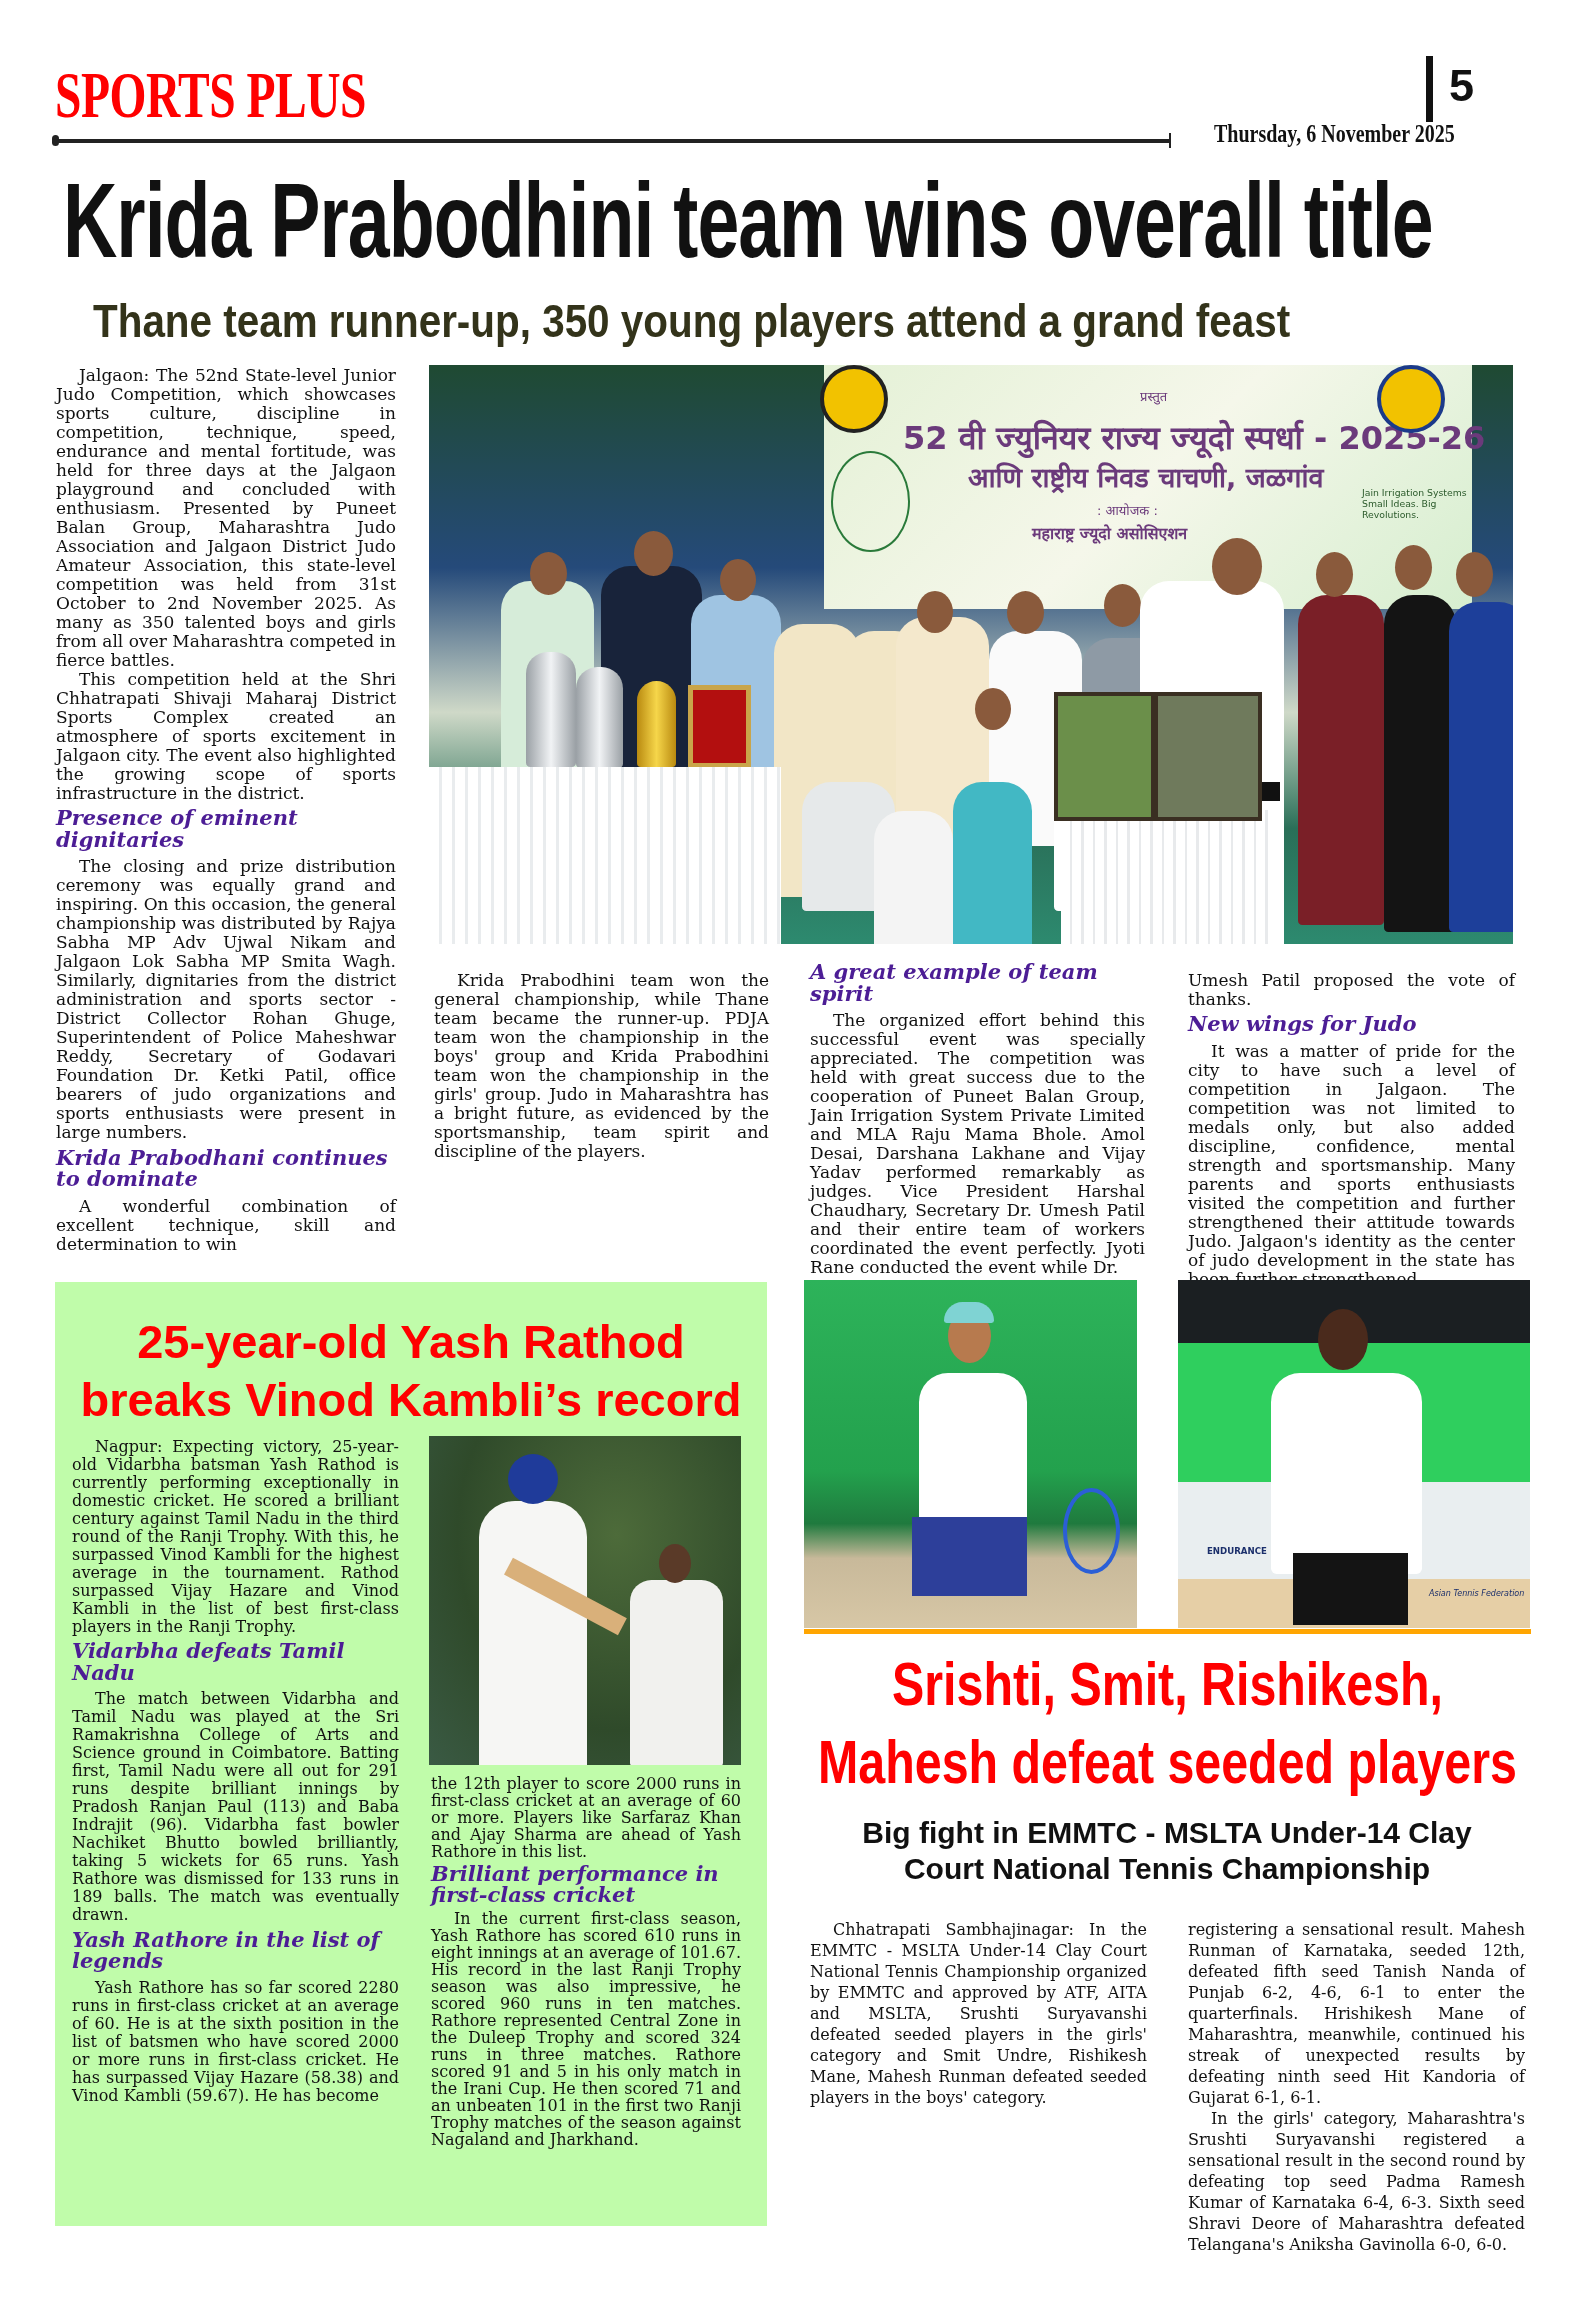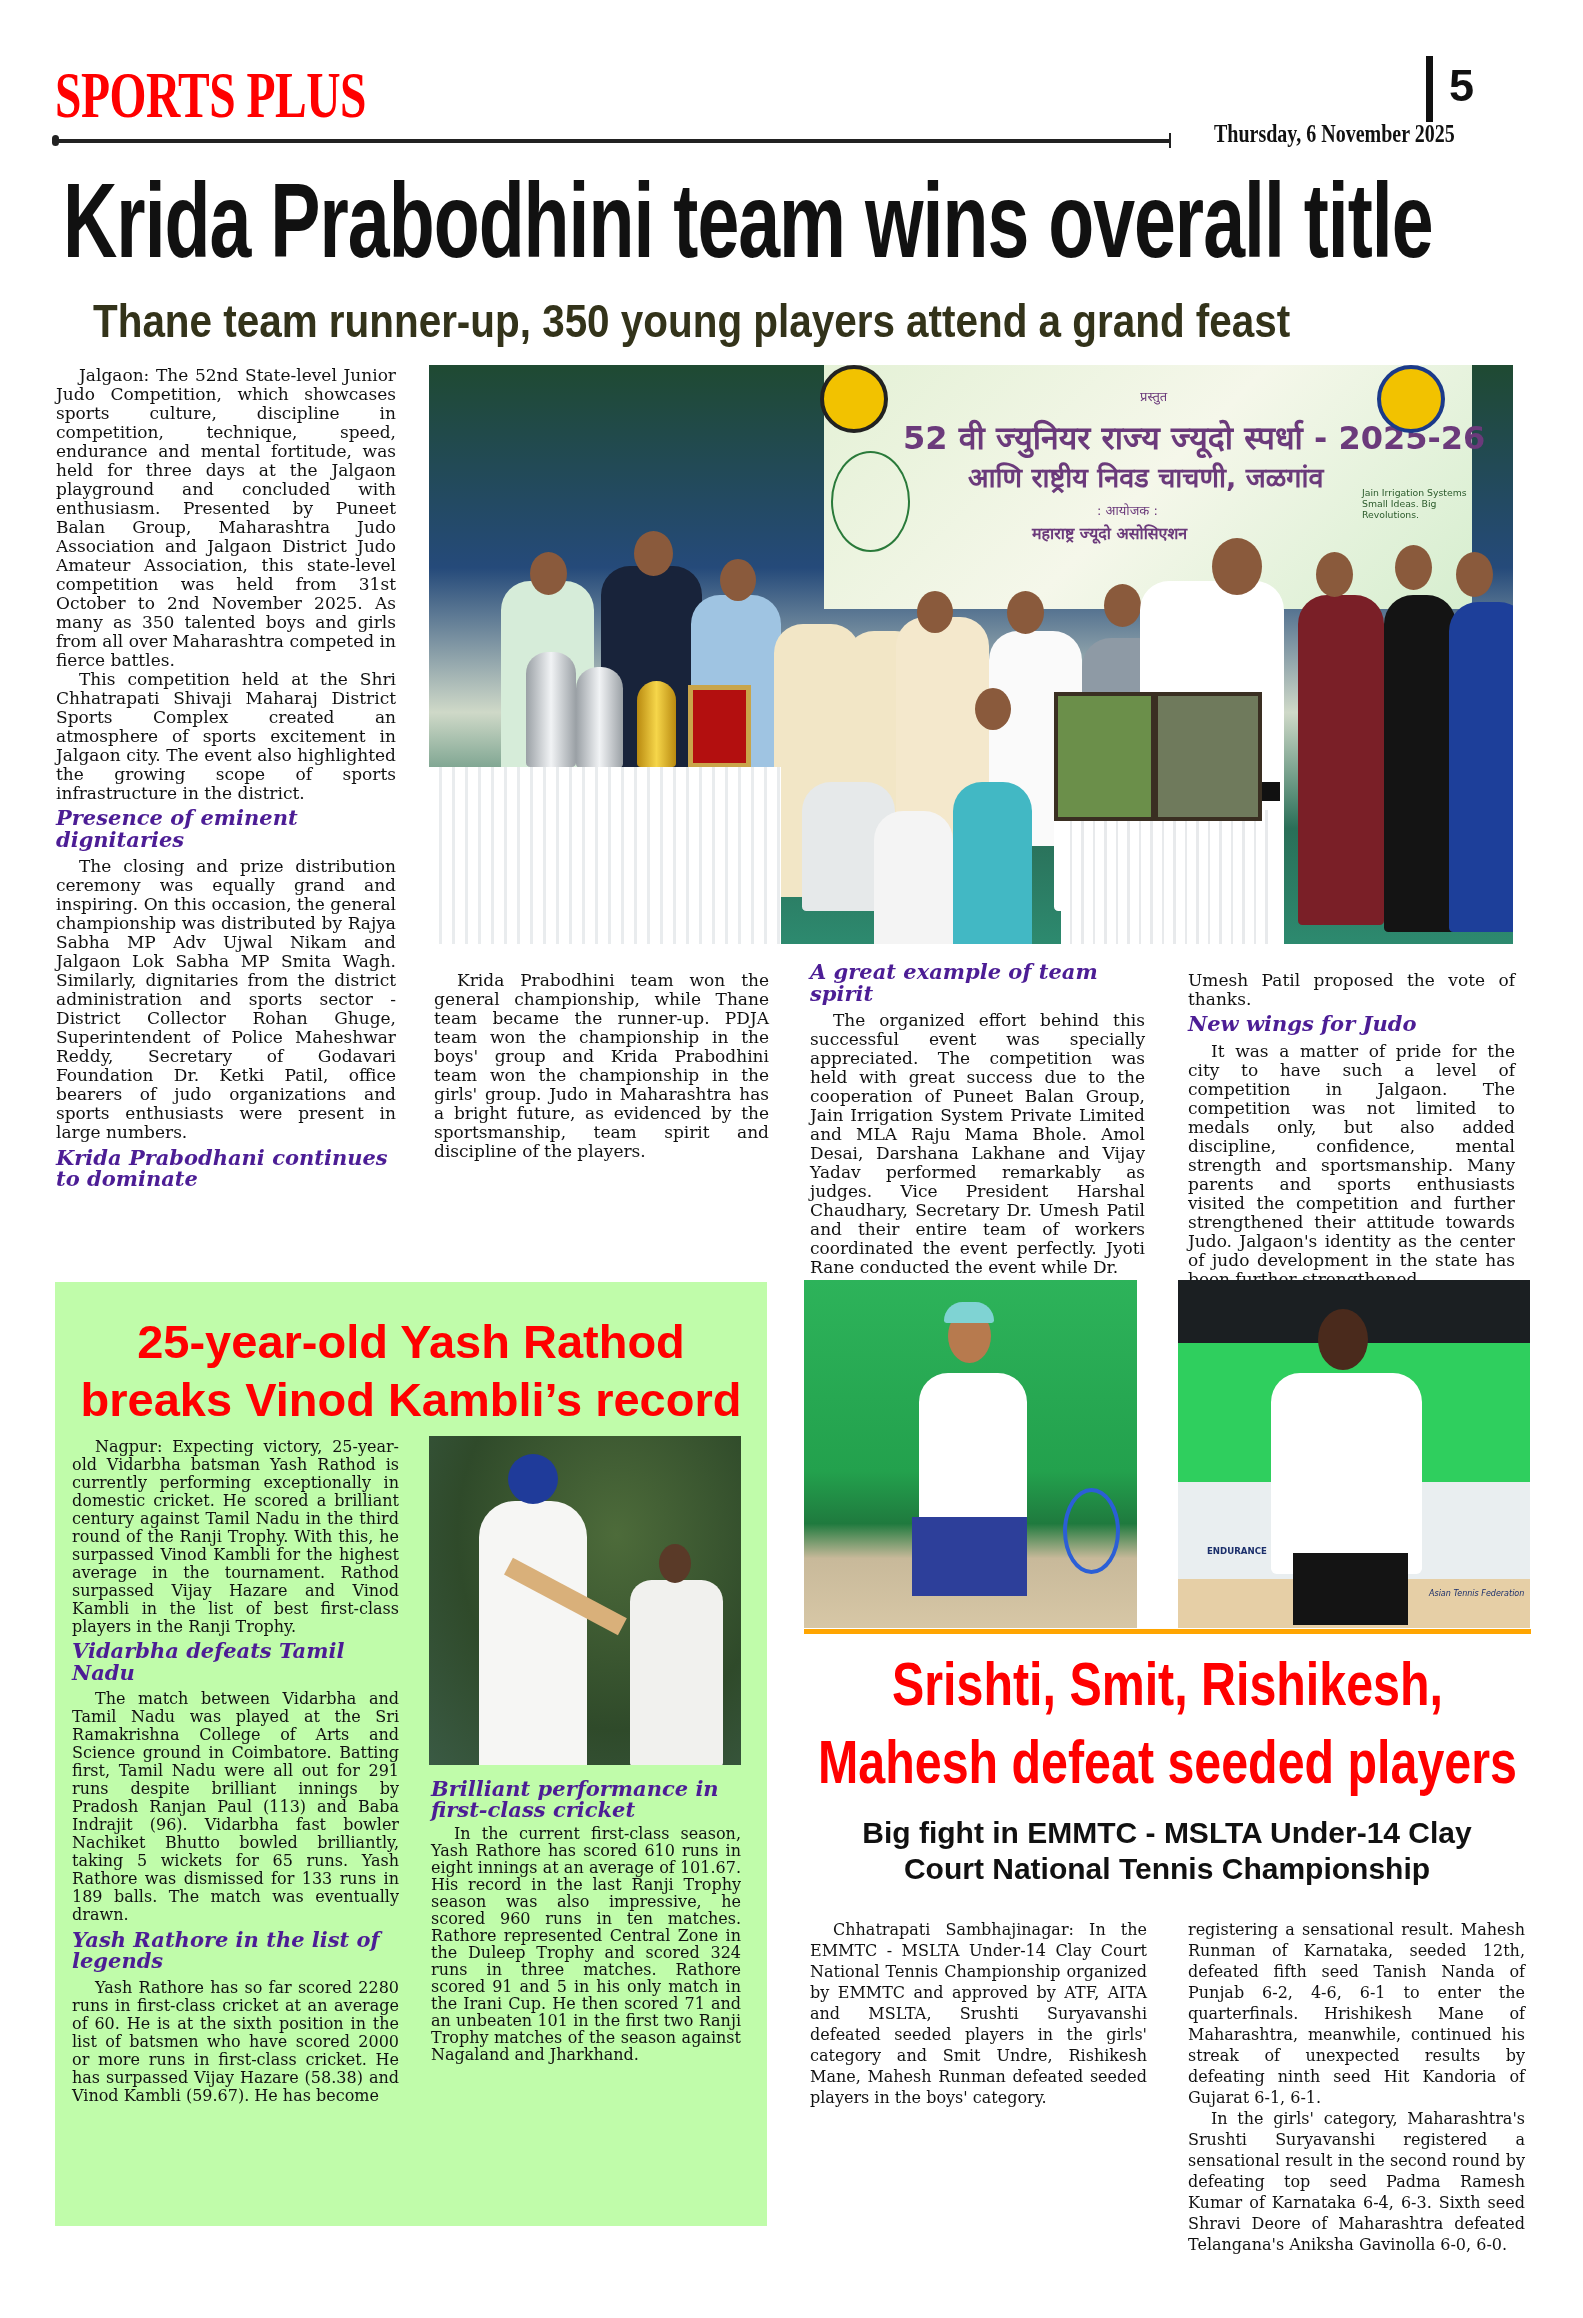--- a/index.html
+++ b/index.html
@@ -112,20 +112,21 @@
   <div class="frame" style="left:625px;top:327px;width:101px;height:129px;background:#6b8f4a;"></div>
   <div class="frame" style="left:725px;top:327px;width:108px;height:129px;background:#6f7a5c;"></div>
 </div>
 
 <div class="abs col" style="left:56px;top:366px;width:340px;">
   <p>Jalgaon: The 52nd State-level Junior Judo Competition, which showcases sports culture, discipline in competition, technique, speed, endurance and mental fortitude, was held for three days at the Jalgaon playground and concluded with enthusiasm. Presented by Puneet Balan Group, Maharashtra Judo Association and Jalgaon District Judo Amateur Association, this state-level competition was held from 31st October to 2nd November 2025. As many as 350 talented boys and girls from all over Maharashtra competed in fierce battles.</p>
   <p>This competition held at the Shri Chhatrapati Shivaji Maharaj District Sports Complex created an atmosphere of sports excitement in Jalgaon city. The event also highlighted the growing scope of sports infrastructure in the district.</p>
   <div class="subhd">Presence of eminent dignitaries</div>
   <p>The closing and prize distribution ceremony was equally grand and inspiring. On this occasion, the general championship was distributed by Rajya Sabha MP Adv Ujwal Nikam and Jalgaon Lok Sabha MP Smita Wagh. Similarly, dignitaries from the district administration and sports sector - District Collector Rohan Ghuge, Superintendent of Police Maheshwar Reddy, Secretary of Godavari Foundation Dr. Ketki Patil, office bearers of judo organizations and sports enthusiasts were present in large numbers.</p>
   <div class="subhd">Krida Prabodhani continues to dominate</div>
+  <p>A wonderful combination of excellent technique, skill and determination to win</p>
 </div>
 
 <div class="abs col" style="left:434px;top:971px;width:335px;">
   <p>Krida Prabodhini team won the general championship, while Thane team became the runner-up. PDJA team won the championship in the boys' group and Krida Prabodhini team won the championship in the girls' group. Judo in Maharashtra has a bright future, as evidenced by the sportsmanship, team spirit and discipline of the players.</p>
 </div>
 
 <div class="abs col" style="left:810px;top:961px;width:335px;">
   <div class="subhd" style="margin-top:0;">A great example of team spirit</div>
   <p>The organized effort behind this successful event was specially appreciated. The competition was held with great success due to the cooperation of Puneet Balan Group, Jain Irrigation System Private Limited and MLA Raju Mama Bhole. Amol Desai, Darshana Lakhane and Vijay Yadav performed remarkably as judges. Vice President Harshal Chaudhary, Secretary Dr. Umesh Patil and their entire team of workers coordinated the event perfectly. Jyoti Rane conducted the event while Dr.</p>
 </div>
@@ -150,20 +151,21 @@
 
 <div class="abs col" style="left:72px;top:1438px;width:327px;font-size:16px;line-height:18px;">
   <p>Nagpur: Expecting victory, 25-year-old Vidarbha batsman Yash Rathod is currently performing exceptionally in domestic cricket. He scored a brilliant century against Tamil Nadu in the third round of the Ranji Trophy. With this, he surpassed Vinod Kambli for the highest average in the tournament. Rathod surpassed Vijay Hazare and Vinod Kambli in the list of best first-class players in the Ranji Trophy.</p>
   <div class="subhd">Vidarbha defeats Tamil Nadu</div>
   <p>The match between Vidarbha and Tamil Nadu was played at the Sri Ramakrishna College of Arts and Science ground in Coimbatore. Batting first, Tamil Nadu were all out for 291 runs despite brilliant innings by Pradosh Ranjan Paul (113) and Baba Indrajit (96). Vidarbha fast bowler Nachiket Bhutto bowled brilliantly, taking 5 wickets for 65 runs. Yash Rathore was dismissed for 133 runs in 189 balls. The match was eventually drawn.</p>
   <div class="subhd">Yash Rathore in the list of legends</div>
   <p>Yash Rathore has so far scored 2280 runs in first-class cricket at an average of 60. He is at the sixth position in the list of batsmen who have scored 2000 or more runs in first-class cricket. He has surpassed Vijay Hazare (58.38) and Vinod Kambli (59.67). He has become</p>
 </div>
 
 <div class="abs col" style="left:431px;top:1775px;width:310px;font-size:16px;line-height:17px;">
+  <p class="noindent">the 12th player to score 2000 runs in first-class cricket at an average of 60 or more. Players like Sarfaraz Khan and Ajay Sharma are ahead of Yash Rathore in this list.</p>
   <div class="subhd" style="margin:2.9px 0 4.3px;">Brilliant performance in first-class cricket</div>
   <p>In the current first-class season, Yash Rathore has scored 610 runs in eight innings at an average of 101.67. His record in the last Ranji Trophy season was also impressive, he scored 960 runs in ten matches. Rathore represented Central Zone in the Duleep Trophy and scored 324 runs in three matches. Rathore scored 91 and 5 in his only match in the Irani Cup. He then scored 71 and an unbeaten 101 in the first two Ranji Trophy matches of the season against Nagaland and Jharkhand.</p>
 </div>
 
 <div class="abs photo tennis1">
   <div style="position:absolute;left:115px;top:93px;width:108px;height:165px;background:#ffffff;border-radius:29px 29px 5.7px 5.7px;"></div>
   <div style="position:absolute;left:144px;top:29px;width:43px;height:54px;border-radius:50%;background:#b77a4e;"></div>
   <div style="position:absolute;left:140px;top:21.5px;width:50px;height:21.5px;border-radius:21.5px 21.5px 2.9px 2.9px;background:#7fd3d3;"></div>
   <div style="position:absolute;left:108px;top:237px;width:115px;height:79px;background:#2d3f9a;"></div>
   <div style="position:absolute;left:259px;top:208px;width:57px;height:86px;border:4.3px solid #2b5fd6;border-radius:50%;"></div>

